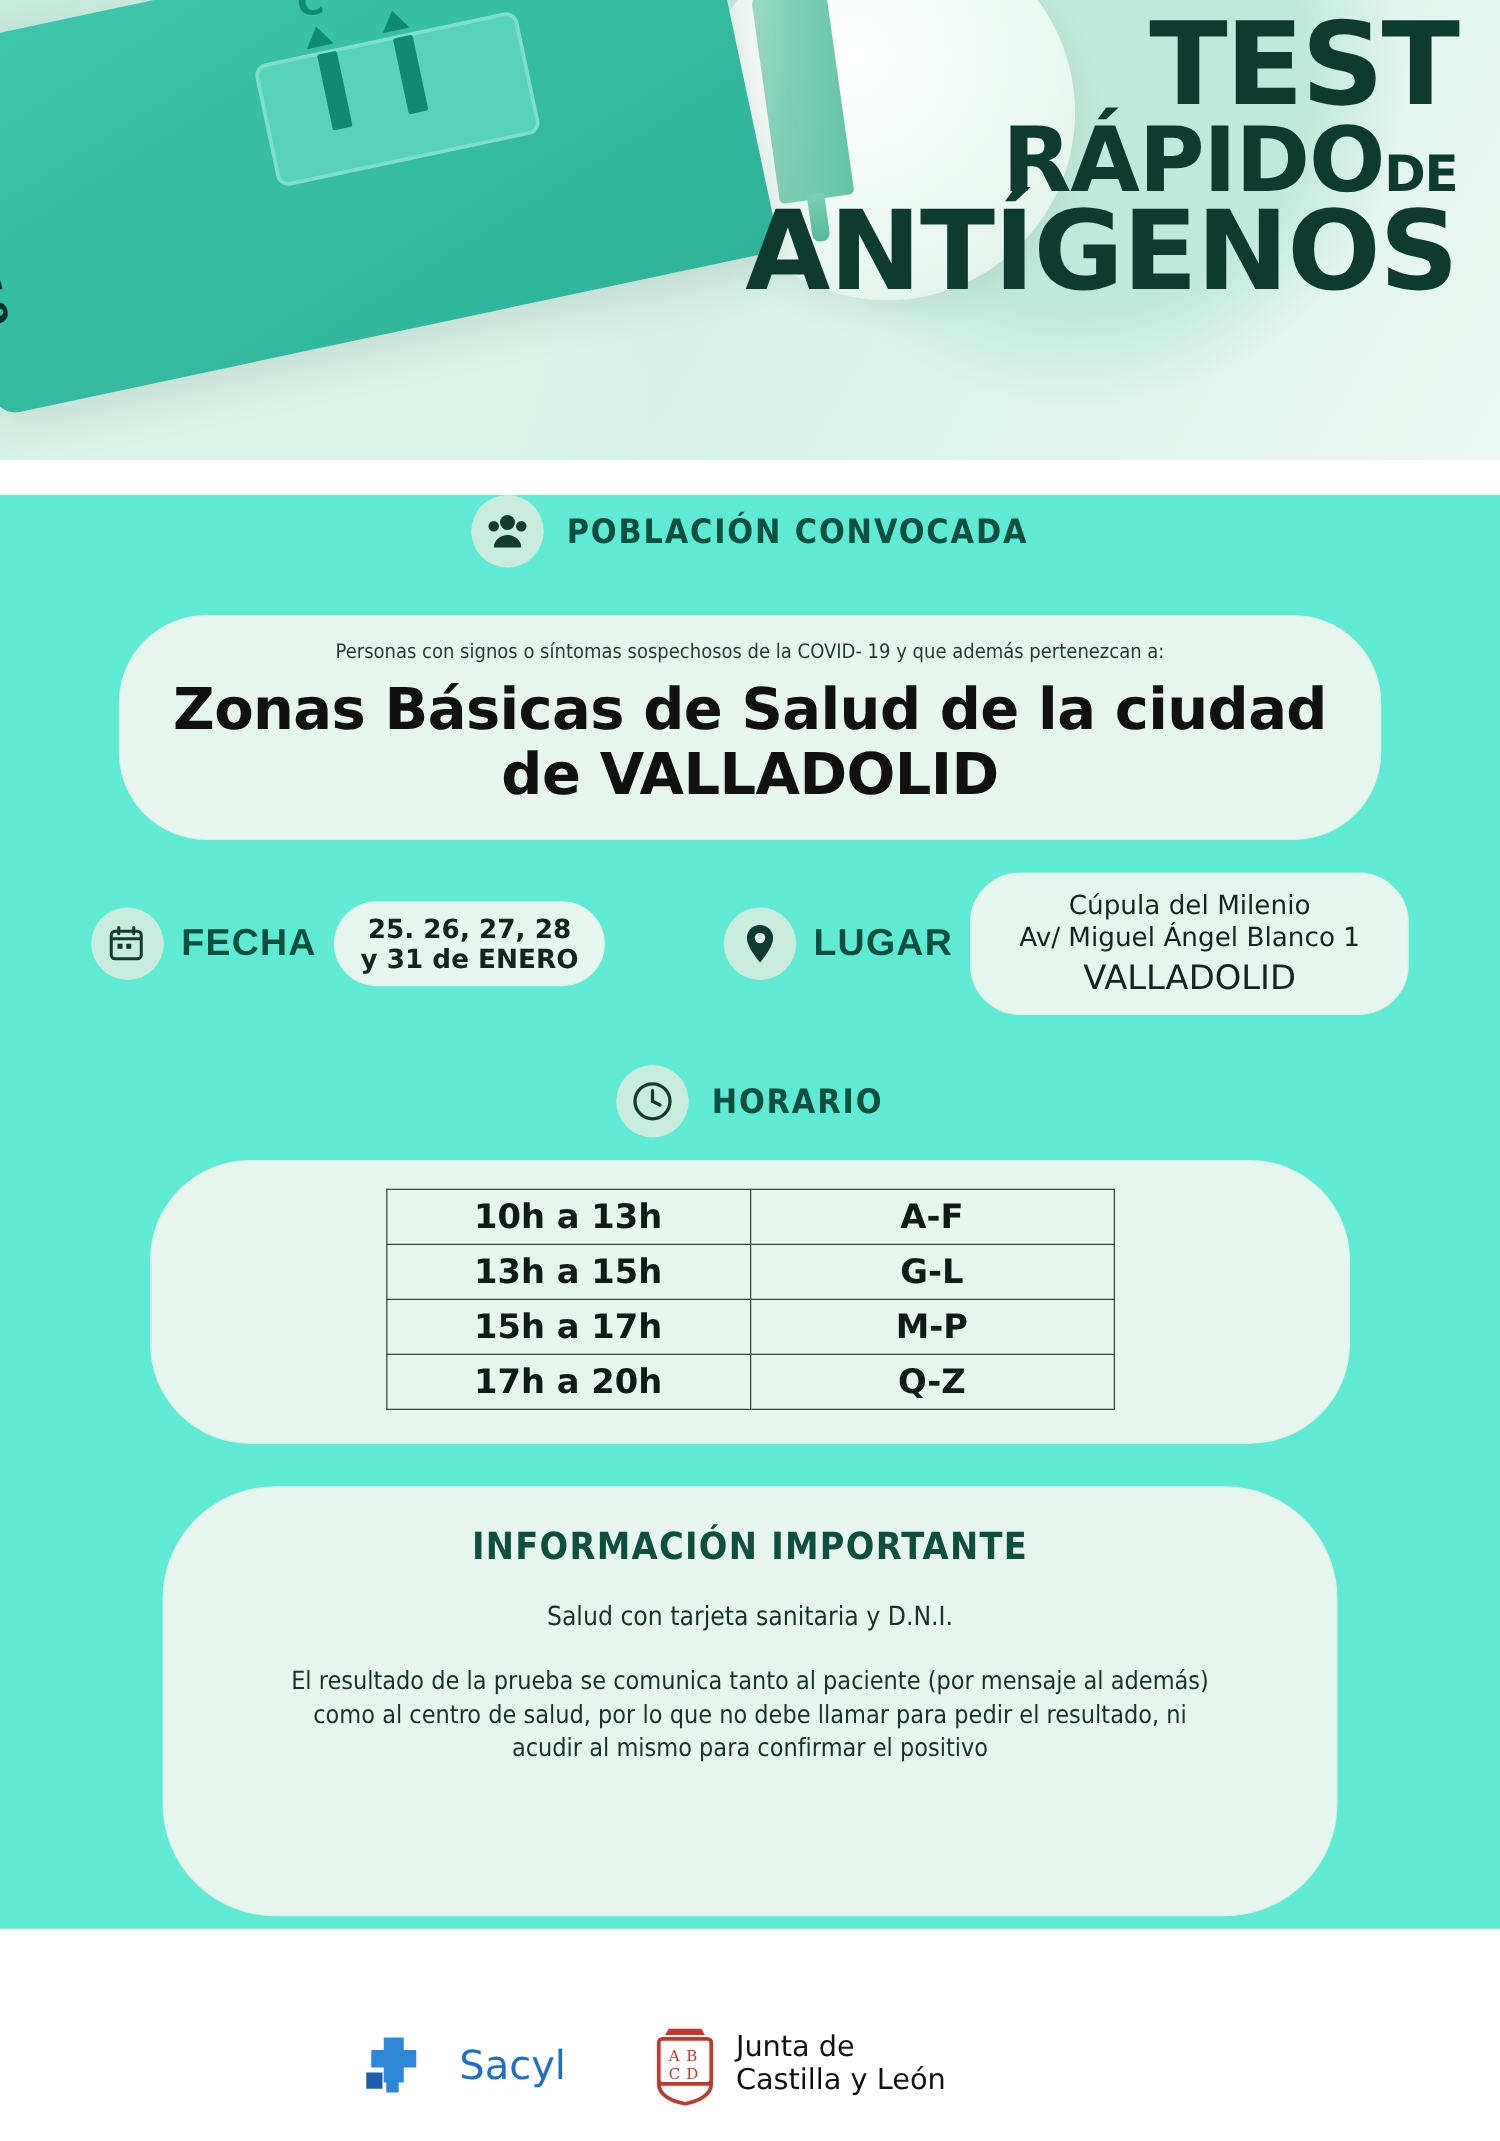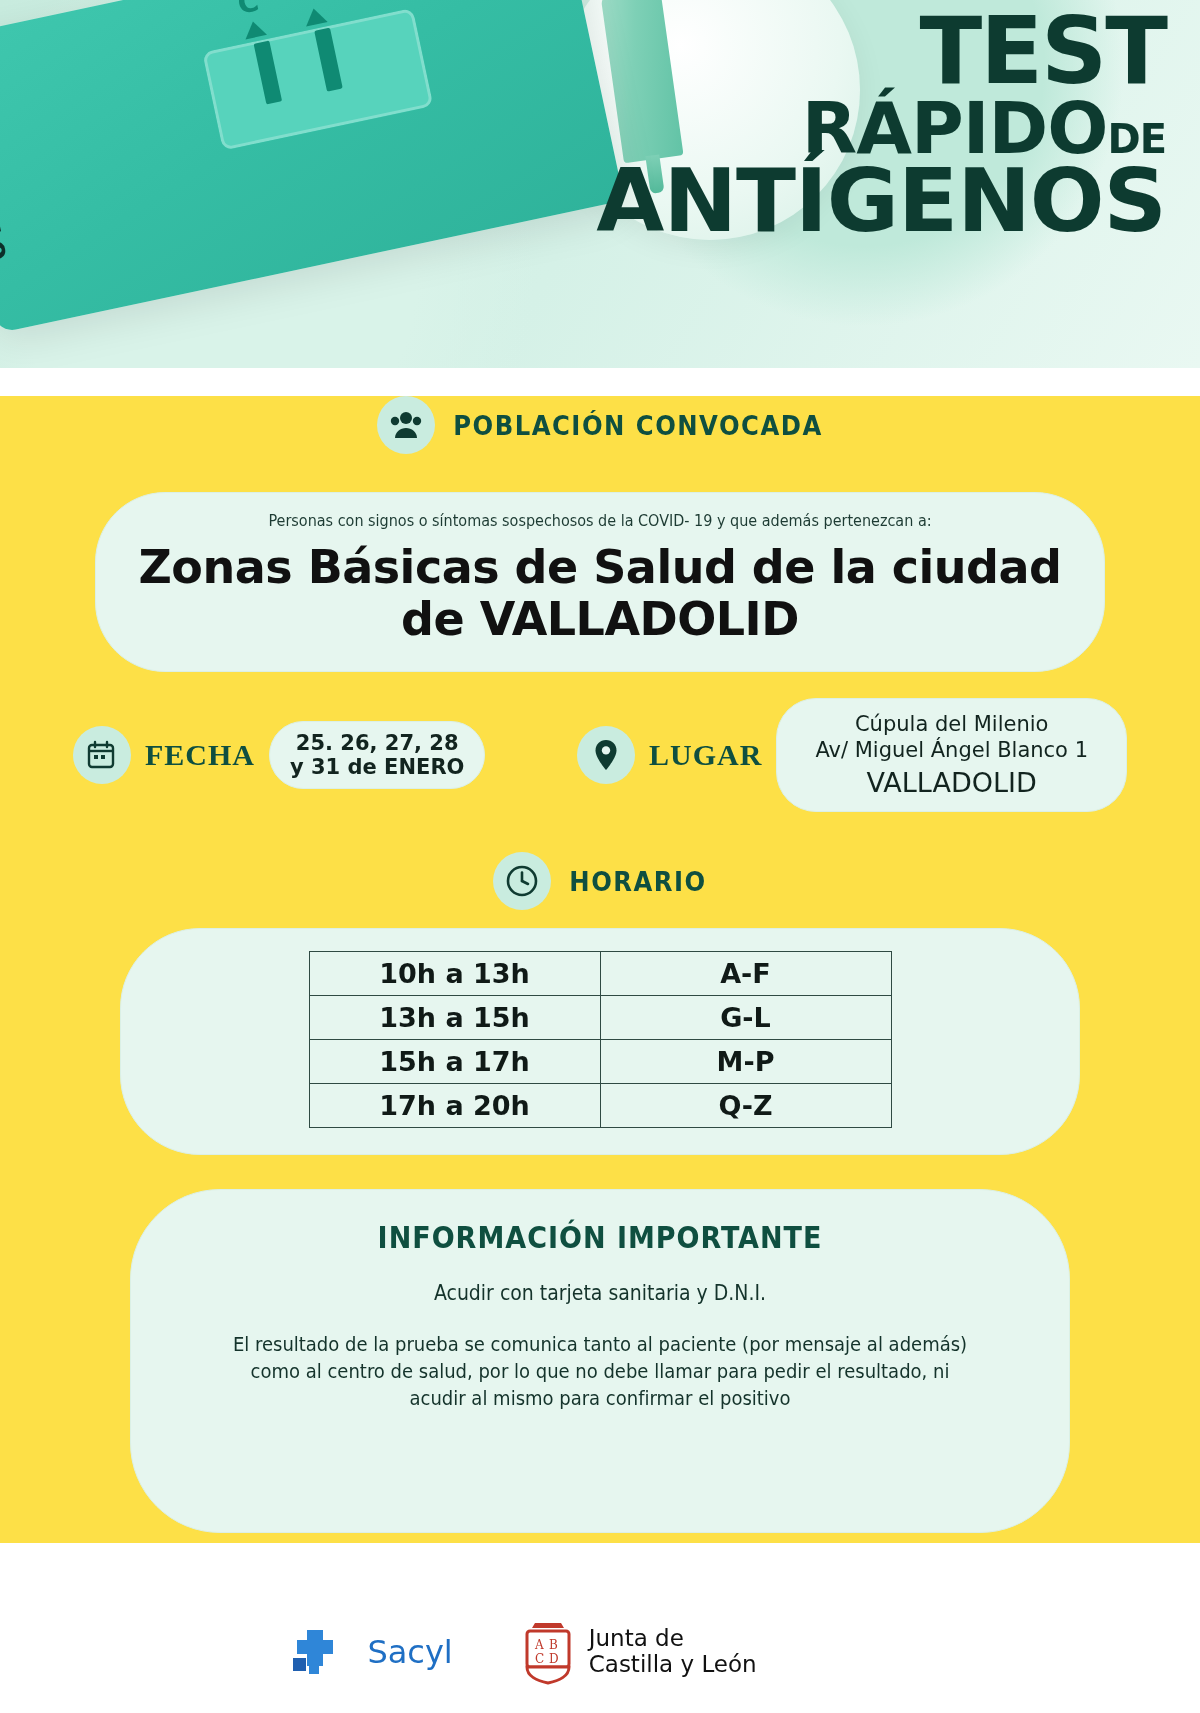--- a/index.html
+++ b/index.html
@@ -141,21 +141,21 @@
   }
   .hero-title .l1 { font-size: 92px; letter-spacing: -2px; display:block; }
   .hero-title .l2 { font-size: 72px; letter-spacing: -1px; display:block; }
   .hero-title .l2 .de { font-size: 40px; }
   .hero-title .l3 { font-size: 88px; letter-spacing: -1px; display:block; }
 
   
   .page {
     position: relative;
     padding: 0 0 10px 0;
-    background: #fde047;
+    background: #5eead4;
   }
   .row-center {
     display: flex;
     align-items: center;
     justify-content: center;
     gap: 18px;
   }
   .sec-heading {
     color: #0f4f40;
     font-weight: bold;
@@ -210,21 +210,21 @@
     justify-content: space-between;
     box-sizing: border-box;
     padding: 0 18px;
   }
   .grp { display: flex; align-items: center; gap: 14px; }
   .label-strong {
     font-size: 30px;
     font-weight: bold;
     color: #0f4f40;
     letter-spacing: 1px;
-    font-family: Liberation Serif, serif;
+    font-family: Liberation Sans, sans-serif;
   }
   .fecha-pill {
     padding: 9px 20px;
     font-size: 21px;
     font-weight: bold;
     color: #12241f;
     line-height: 1.15;
     text-align: center;
     border-radius: 40px;
   }
@@ -426,21 +426,21 @@
         <tr>
           <td>17h a 20h</td>
           <td>Q-Z</td>
         </tr>
       </tbody>
     </table>
   </div>
 
   <div class="pill info-pill">
     <div class="info-title">INFORMACIÓN IMPORTANTE</div>
-    <div class="info-line1">Acudir con tarjeta sanitaria y D.N.I.</div>
+    <div class="info-line1">Salud con tarjeta sanitaria y D.N.I.</div>
     <div class="info-body">
       <div>El resultado de la prueba se comunica tanto al paciente (por mensaje al además)</div>
       <div>como al centro de salud, por lo que no debe llamar para pedir el resultado, ni</div>
       <div>acudir al mismo para confirmar el positivo</div>
     </div>
   </div>
 </div>
 
 <div class="footer">
   <div class="logo-group">

